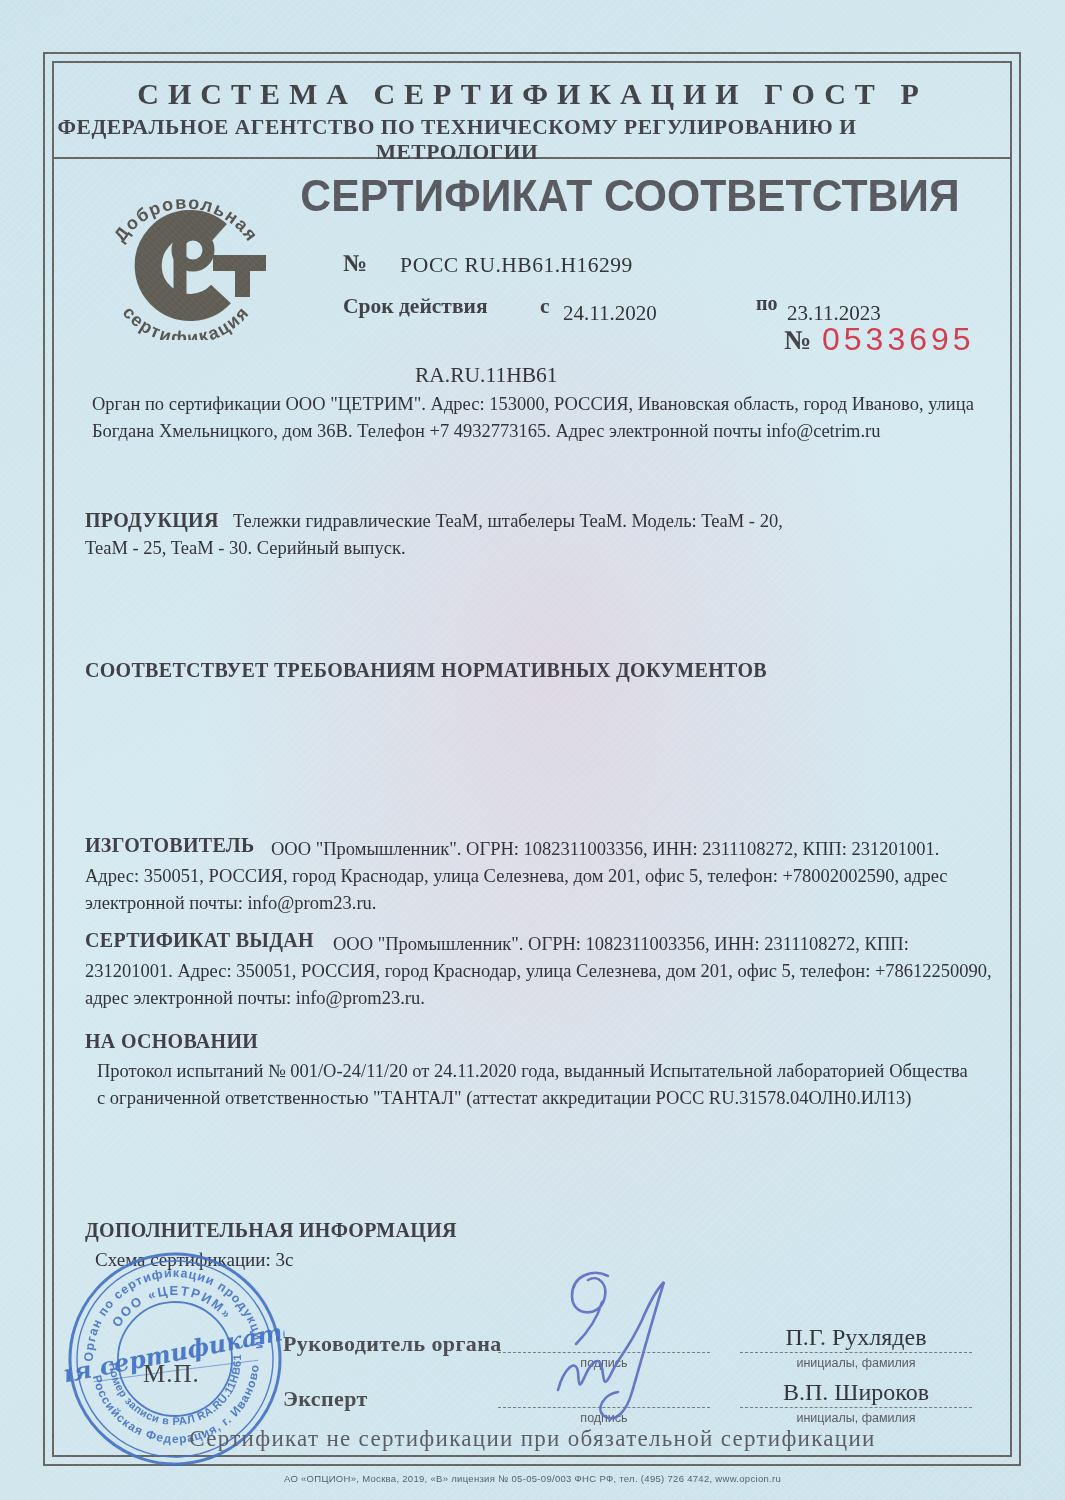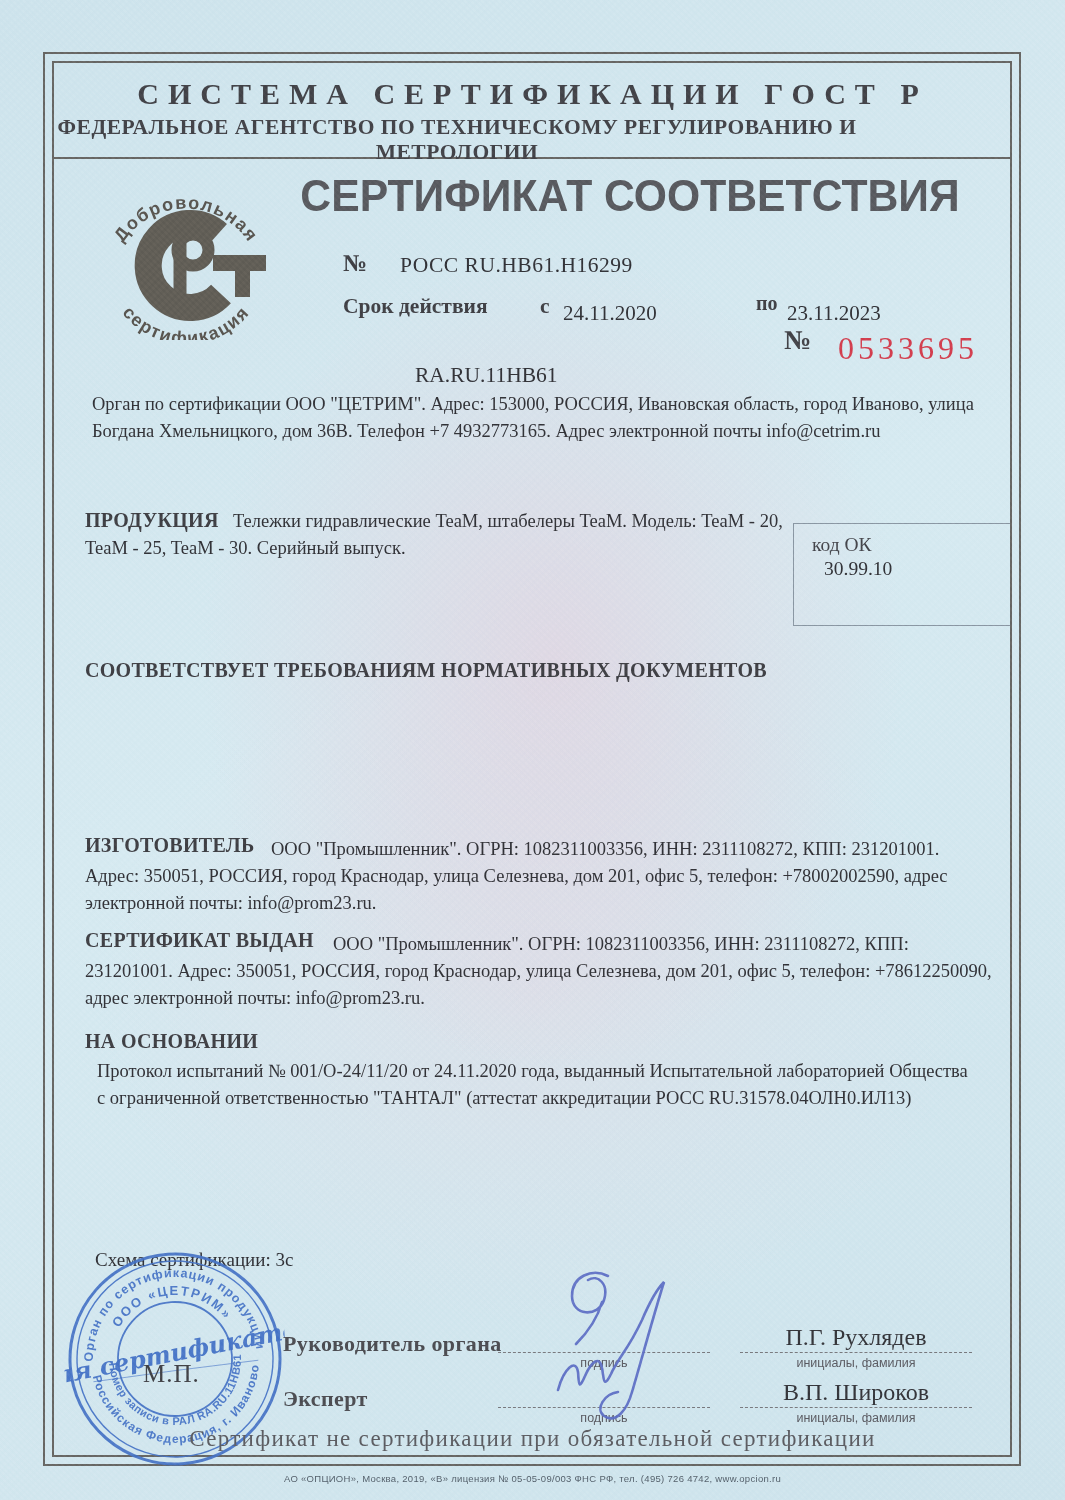--- a/index.html
+++ b/index.html
@@ -33,22 +33,22 @@
   .lbl{font-weight:bold;color:#3a3a3f;}
   .serif-val{color:#2c2c31;}
   .no-label{left:343px;top:250px;font-size:24px;}
   .no-value{left:400px;top:253px;font-size:21.5px;letter-spacing:.5px;}
   .validity-label{left:343px;top:294px;font-size:21.5px;}
   .validity-s{left:540px;top:294px;font-size:21.5px;}
   .date-from{left:563px;top:301px;font-size:21px;}
   .to-label{left:756px;top:292px;font-size:20px;}
   .date-to{left:787px;top:301px;font-size:21px;}
   .blank-no-sign{left:784px;top:325px;font-size:27px;font-weight:bold;color:#3d3d42;}
-  .blank-no-digits{left:822px;top:330px;font-family:Liberation Serif, serif;
-    font-size:32px;color:#d23848;letter-spacing:4px;margin-left:16px;}
+  .blank-no-digits{left:822px;top:321px;font-family:Liberation Sans, sans-serif;
+    font-size:32px;color:#d23848;letter-spacing:4px;}
 
   .sec-label{font-size:20px;font-weight:bold;color:#39393e;letter-spacing:.3px;}
   .body-text{font-size:18.5px;line-height:1.47;color:#2b2b30;}
 
   .org-label{left:85px;top:366px;}
   .org-code{left:415px;top:363px;font-size:21.5px;}
   .org-body{left:92px;top:391px;width:892px;}
 
   .prod-wrap{left:85px;top:508px;width:706px;}
   .prod-label{left:85px;top:509px;}
@@ -147,40 +147,37 @@
   <div class="abs blank-no-sign">№</div>
   <div class="abs blank-no-digits">0533695</div>
 
   <div class="abs serif-val org-code">RA.RU.11НВ61</div>
   <div class="abs body-text org-body">Орган по сертификации ООО "ЦЕТРИМ". Адрес: 153000, РОССИЯ, Ивановская область, город Иваново, улица Богдана Хмельницкого, дом 36В. Телефон +7 4932773165. Адрес электронной почты info@cetrim.ru</div>
 
   <div class="abs body-text prod-wrap">
     <div class="prod-body">Тележки гидравлические TeaM, штабелеры TeaM. Модель: TeaM - 20, TeaM - 25, TeaM - 30. Серийный выпуск.</div>
   </div>
   <div class="abs sec-label prod-label">ПРОДУКЦИЯ</div>
-  <div class="abs codebox box-ok">
-    <div class="cb-label">код ОК</div>
-    <div class="cb-value">30.99.10</div>
-  </div>
 
   <div class="abs sec-label conf-label">СООТВЕТСТВУЕТ ТРЕБОВАНИЯМ НОРМАТИВНЫХ ДОКУМЕНТОВ</div>
 
   <div class="abs body-text manu-wrap">
     <div class="manu-body">ООО "Промышленник". ОГРН: 1082311003356, ИНН: 2311108272, КПП: 231201001. Адрес: 350051, РОССИЯ, город Краснодар, улица Селезнева, дом 201, офис 5, телефон: +78002002590, адрес электронной почты: info@prom23.ru.</div>
   </div>
   <div class="abs sec-label manu-label">ИЗГОТОВИТЕЛЬ</div>
 
   <div class="abs body-text issued-wrap">
     <div class="issued-body">ООО "Промышленник". ОГРН: 1082311003356, ИНН: 2311108272, КПП: 231201001. Адрес: 350051, РОССИЯ, город Краснодар, улица Селезнева, дом 201, офис 5, телефон: +78612250090, адрес электронной почты: info@prom23.ru.</div>
   </div>
   <div class="abs sec-label issued-label">СЕРТИФИКАТ ВЫДАН</div>
 
   <div class="abs sec-label basis-label">НА ОСНОВАНИИ</div>
   <div class="abs body-text basis-body">Протокол испытаний № 001/О-24/11/20 от 24.11.2020 года, выданный Испытательной лабораторией Общества с ограниченной ответственностью "ТАНТАЛ" (аттестат аккредитации РОСС RU.31578.04ОЛН0.ИЛ13)</div>
 
+  <div class="abs sec-label add-label">ДОПОЛНИТЕЛЬНАЯ ИНФОРМАЦИЯ</div>
   <div class="abs add-body">Схема сертификации: 3с</div>
 
   <svg class="abs stamp" width="222" height="222" viewBox="0 0 222 222">
     <defs>
       <path id="sta" d="M 29,111 A 82,82 0 0 1 193,111"></path>
       <path id="stb" d="M 47,111 A 64,64 0 0 1 175,111"></path>
       <path id="sba" d="M 27,111 A 84,84 0 0 0 195,111"></path>
       <path id="sbb" d="M 45,111 A 66,66 0 0 0 177,111"></path>
     </defs>
     <g stroke="#3f6ec4" fill="none" opacity="0.92">

